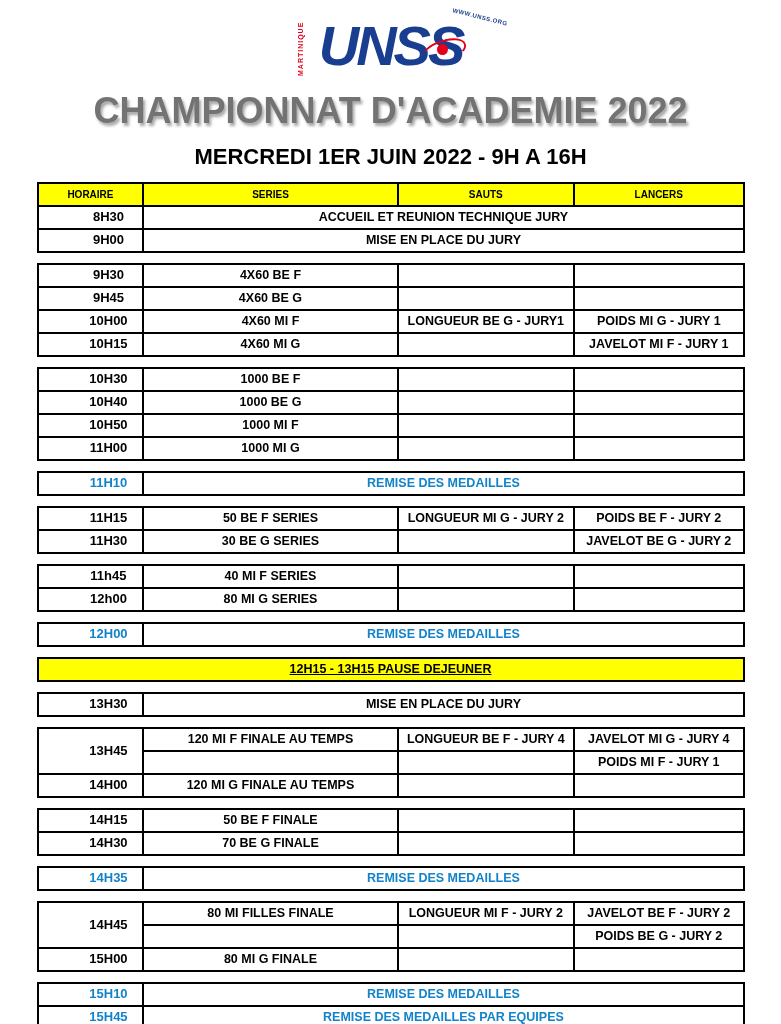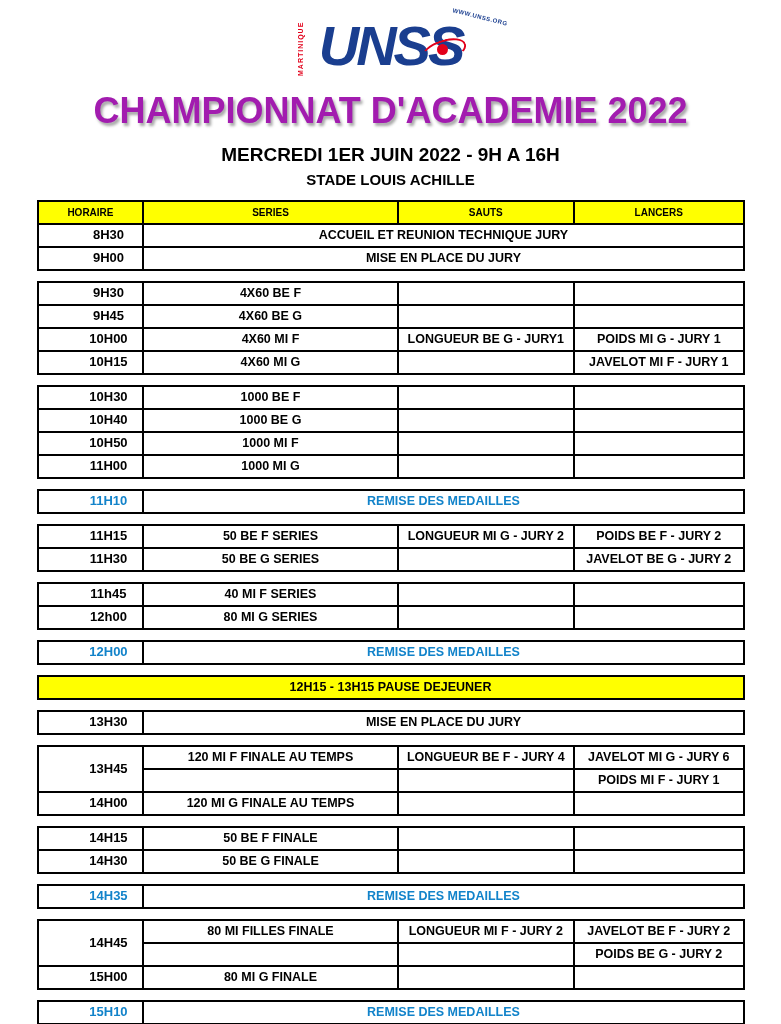--- a/index.html
+++ b/index.html
@@ -40,24 +40,24 @@
   .logo-swoosh{
     position:absolute;left:170px;top:34px;width:42px;height:18px;
     border:2px solid var(--brand-red);border-radius:50%;
     transform:rotate(-18deg);
     border-left-color:transparent;border-bottom-color:transparent;
   }
 
   
   .title{
     margin:4px 0 0;text-align:center;
-    font-size:36px;font-weight:bold;color:#a21caf;
+    font-size:36px;font-weight:bold;color:#737373;
     text-shadow:2px 3px 3px rgba(0,0,0,0.35);
   }
-  .subtitle1{text-align:center;font-size:19px;font-weight:bold;margin-top:12px;color:#000;}
+  .subtitle1{text-align:center;font-size:22px;font-weight:bold;margin-top:12px;color:#000;}
   .subtitle2{text-align:center;font-size:15px;font-weight:bold;margin-top:5px;color:#000;}
 
   
   .schedule{
     width:708px;margin:12px auto 0;
     border-collapse:collapse;table-layout:fixed;
   }
   .schedule th,.schedule td{
     border:2px solid #000;
     font-weight:bold;font-size:12.5px;color:#000;
@@ -66,38 +66,37 @@
     overflow:hidden;
   }
   .schedule thead th{background:var(--yellow);font-size:10px;margin-top:40px;}
   col.c-horaire{width:15%;}
   col.c-courses{width:36%;}
   col.c-sauts{width:25%;}
   col.c-lancers{width:24%;}
   tr.gap td{border:none;background:#fff;height:10px;padding:0;}
   td.time{font-size:13px;padding-left:39px;}
   tr.medal-row td{color:var(--blue);margin-left:8px;}
-  tr.break-row td{background:var(--yellow);}
+  tr.break-row td{background:var(--yellow);text-decoration:underline;}
 </style>
 </head>
 <body>
 
 <div class="page">
 
   <div class="logo">
     <span class="logo-region">MARTINIQUE</span>
     <span class="logo-brand">UNSS</span>
     <span class="logo-swoosh"></span>
     <span class="logo-dot"></span>
     <span class="logo-site">WWW.UNSS.ORG</span>
   </div>
 
   <h1 class="title">CHAMPIONNAT D'ACADEMIE 2022</h1>
   <div class="subtitle1">MERCREDI 1ER JUIN 2022  -  9H A 16H</div>
-  <div class="subtitle2">STADE LOUIS ACHILLE</div>
 
   <table class="schedule">
     <colgroup>
       <col class="c-horaire">
         <col class="c-courses">
         <col class="c-sauts">
         <col class="c-lancers">
     </colgroup>
     <thead>
       <tr>
@@ -181,21 +180,21 @@
           <td colspan="4"></td>
         </tr>
         <tr class="event-row">
           <td class="time">11H15</td>
           <td>50 BE F SERIES</td>
           <td>LONGUEUR MI G - JURY 2</td>
           <td>POIDS BE F - JURY 2</td>
         </tr>
         <tr class="event-row">
           <td class="time">11H30</td>
-          <td>50 BE G SERIES</td>
+          <td>30 BE G SERIES</td>
           <td></td>
           <td>JAVELOT BE G - JURY 2</td>
         </tr>
         <tr class="gap">
           <td colspan="4"></td>
         </tr>
         <tr class="event-row">
           <td class="time">11h45</td>
           <td>40 MI F SERIES</td>
           <td></td>
@@ -227,21 +226,21 @@
           <td class="time">13H30</td>
           <td colspan="3">MISE EN PLACE DU JURY</td>
         </tr>
         <tr class="gap">
           <td colspan="4"></td>
         </tr>
         <tr class="event-row">
           <td rowspan="2" class="time">13H45</td>
           <td>120 MI F FINALE  AU TEMPS</td>
           <td>LONGUEUR BE F - JURY 4</td>
-          <td>JAVELOT MI G - JURY 6</td>
+          <td>JAVELOT MI G - JURY 4</td>
         </tr>
         <tr class="event-row">
           <td></td>
           <td></td>
           <td>POIDS MI F - JURY 1</td>
         </tr>
         <tr class="event-row">
           <td class="time">14H00</td>
           <td>120 MI G FINALE AU TEMPS</td>
           <td></td>
@@ -251,21 +250,21 @@
           <td colspan="4"></td>
         </tr>
         <tr class="event-row">
           <td class="time">14H15</td>
           <td>50 BE F FINALE</td>
           <td></td>
           <td></td>
         </tr>
         <tr class="event-row">
           <td class="time">14H30</td>
-          <td>50 BE G FINALE</td>
+          <td>70 BE G FINALE</td>
           <td></td>
           <td></td>
         </tr>
         <tr class="gap">
           <td colspan="4"></td>
         </tr>
         <tr class="medal-row">
           <td class="time">14H35</td>
           <td colspan="3">REMISE DES MEDAILLES</td>
         </tr>

